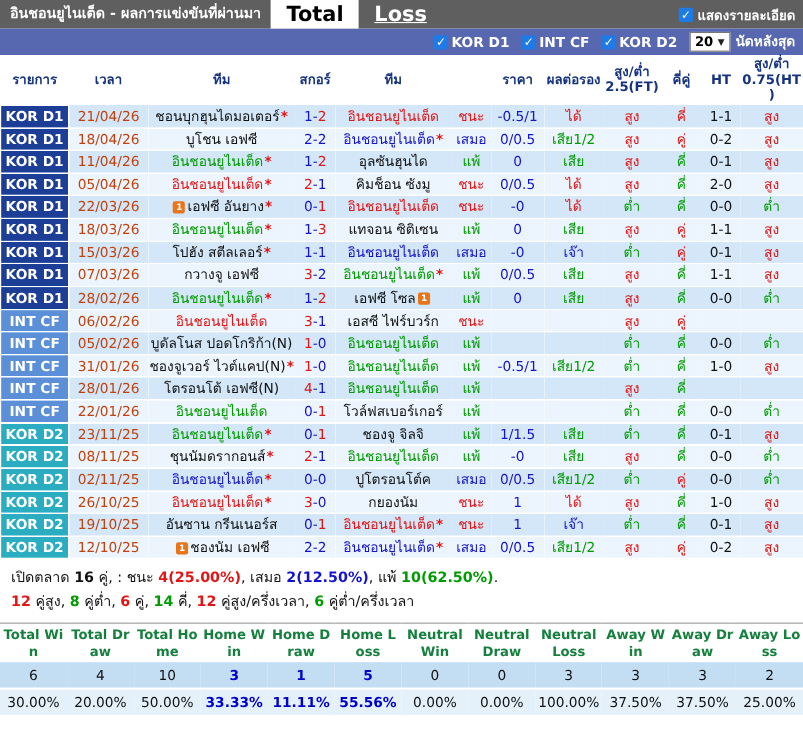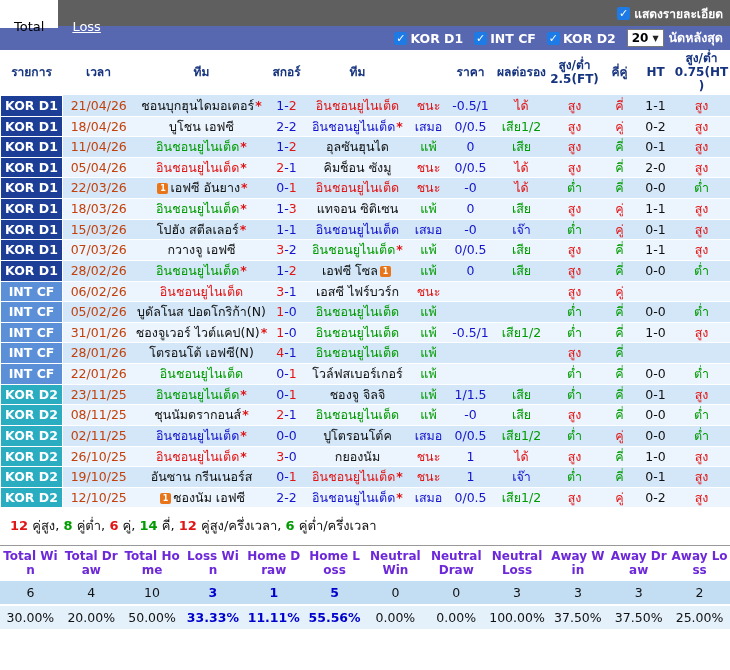--- a/index.html
+++ b/index.html
@@ -7,21 +7,21 @@
     --kor_d1:#1d3e96; --int_cf:#5b90d8; --kor_d2:#2aadc0;
     --row_odd:#d3e7f8; --row_even:#ecf5fd; --bar_gray:#5f5f5f; --bar_indigo:#5767b0;
     --cb_blue:#1e7ae4; --stat_count_bg:#c3ddf3; --stat_pct_bg:#e4f1fb;
   }
   *{box-sizing:border-box;margin:0;padding:0}
   body{width:730px;height:670px;overflow:hidden;background:#fff;
        font-family:"DejaVu Sans","Liberation Sans",sans-serif;font-size:12px;color:#111}
   
   .topbar{height:26px;background:var(--bar_gray);display:flex;align-items:stretch;color:#fff}
   .topbar .title{line-height:26px;padding:0 9px;font-weight:bold;font-size:13px;white-space:nowrap}
-  .tab{line-height:26px;padding:14px 14px;font-weight:normal;font-size:13px;cursor:pointer;white-space:nowrap}
+  .tab{line-height:26px;padding:0 14px;font-weight:bold;font-size:19px;cursor:pointer;white-space:nowrap}
   .tab.active{background:#fff;color:#000}
   .tab.link{color:#fff;text-decoration:underline}
   .top-right{margin-left:auto;display:flex;align-items:center;gap:4px;padding-right:7px;font-size:12px;font-weight:bold}
   .cb{display:inline-block;width:13px;height:13px;background:var(--cb_blue);border-radius:2px;
       color:#fff;font-size:11px;line-height:13px;text-align:center;font-weight:bold}
   
   .filterbar{height:24px;background:var(--bar_indigo);display:flex;align-items:center;
              justify-content:flex-end;gap:5px;color:#fff;font-weight:bold;font-size:12.5px;padding-right:7px}
   .filterbar .grp{display:flex;align-items:center;gap:3px;margin-left:6px}
   .selectbox{background:#fff;color:#000;border:1px solid #777;height:18px;display:flex;align-items:center;
@@ -44,31 +44,32 @@
   td.res{word-break:break-all}
   .c-r{color:var(--red)} .c-g{color:var(--green)} .c-n{color:var(--navy)} .c-k{color:#111}
   .star{color:var(--red);font-weight:bold;margin-left:1px}
   .badge{display:inline-block;width:11px;height:11px;background:#e8751a;color:#fff;font-size:8px;
          font-weight:bold;line-height:11px;text-align:center;border-radius:2px;vertical-align:middle;margin:0 2px}
   
   .summary{padding:7px 10px 4px 10px;font-size:13px;line-height:1.65;background:#fff}
   .bold{font-weight:bold}
   
   table.stats{width:730px;border-collapse:collapse;border-top:1px solid #999;margin-top:4px}
-  table.stats th{font-size:12px;font-weight:bold;color:#6d28d9;background:#fff;padding:3px 2px;
+  table.stats th{font-size:12px;font-weight:bold;color:#15803d;background:#fff;padding:3px 2px;
       line-height:1.2;vertical-align:middle;word-break:break-all;width:8.333%}
   table.stats td{text-align:center;font-size:12.5px;padding:4px 2px;border-bottom:2px solid #fff}
   tr.cnt td{background:var(--stat_count_bg)}
   tr.pct td{background:var(--stat_pct_bg)}
   .hl{color:#0000cc;font-weight:bold}
 </style>
 </head>
 <body>
 
 <div class="topbar">
+  <div class="title">อินชอนยูไนเต็ด - ผลการแข่งขันที่ผ่านมา</div>
   <div class="tab active">Total</div>
   <div class="tab link">Loss</div>
   <div class="top-right">
     <span class="cb"><span>✓</span></span>
     <span>แสดงรายละเอียด</span>
   </div>
 </div>
 
 <div class="filterbar">
   <span class="grp">
@@ -399,30 +400,31 @@
         <td class="c-g">เสีย1/2</td>
         <td class="c-r">สูง</td>
         <td class="c-r">คู่</td>
         <td class="c-k">0-2</td>
         <td class="c-r">สูง</td>
       </tr>
     </tbody>
 </table>
 
 <div class="summary">
+    <div class="sline"><span class="c-k">เปิดตลาด </span><span class="c-k bold">16</span><span class="c-k"> คู่, : ชนะ </span><span class="c-r bold">4(25.00%)</span><span class="c-k">, เสมอ </span><span class="c-n bold">2(12.50%)</span><span class="c-k">, แพ้ </span><span class="c-g bold">10(62.50%)</span><span class="c-k">.</span></div>
     <div class="sline"><span class="c-r bold">12</span><span class="c-k"> คู่สูง, </span><span class="c-g bold">8</span><span class="c-k"> คู่ต่ำ, </span><span class="c-r bold">6</span><span class="c-k"> คู่, </span><span class="c-g bold">14</span><span class="c-k"> คี่, </span><span class="c-r bold">12</span><span class="c-k"> คู่สูง/ครึ่งเวลา, </span><span class="c-g bold">6</span><span class="c-k"> คู่ต่ำ/ครึ่งเวลา</span></div>
   </div>
 
 <table class="stats">
   <thead>
       <tr>
         <th class="shead">Total Win</th>
         <th class="shead">Total Draw</th>
         <th class="shead">Total Home</th>
-        <th class="shead">Loss Win</th>
+        <th class="shead">Home Win</th>
         <th class="shead">Home Draw</th>
         <th class="shead">Home Loss</th>
         <th class="shead">Neutral Win</th>
         <th class="shead">Neutral Draw</th>
         <th class="shead">Neutral Loss</th>
         <th class="shead">Away Win</th>
         <th class="shead">Away Draw</th>
         <th class="shead">Away Loss</th>
       </tr>
     </thead>

